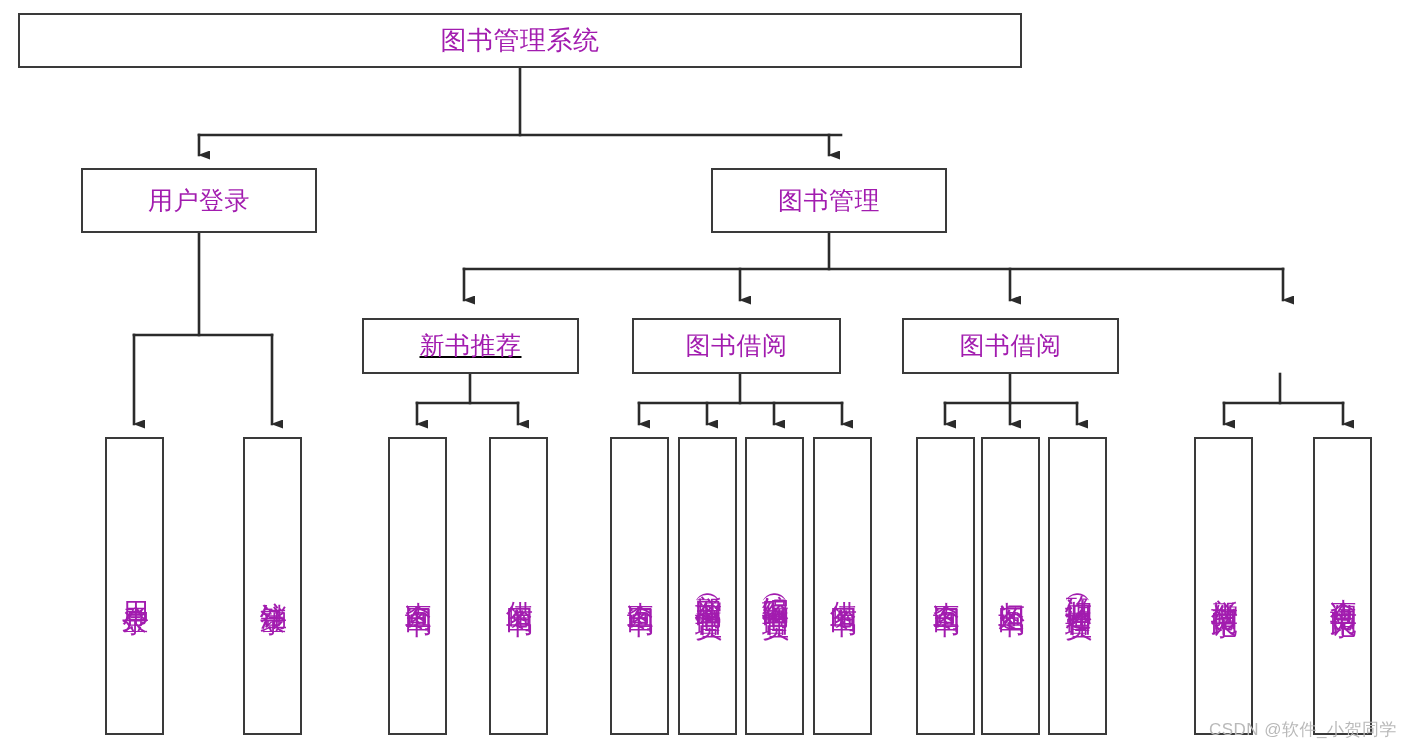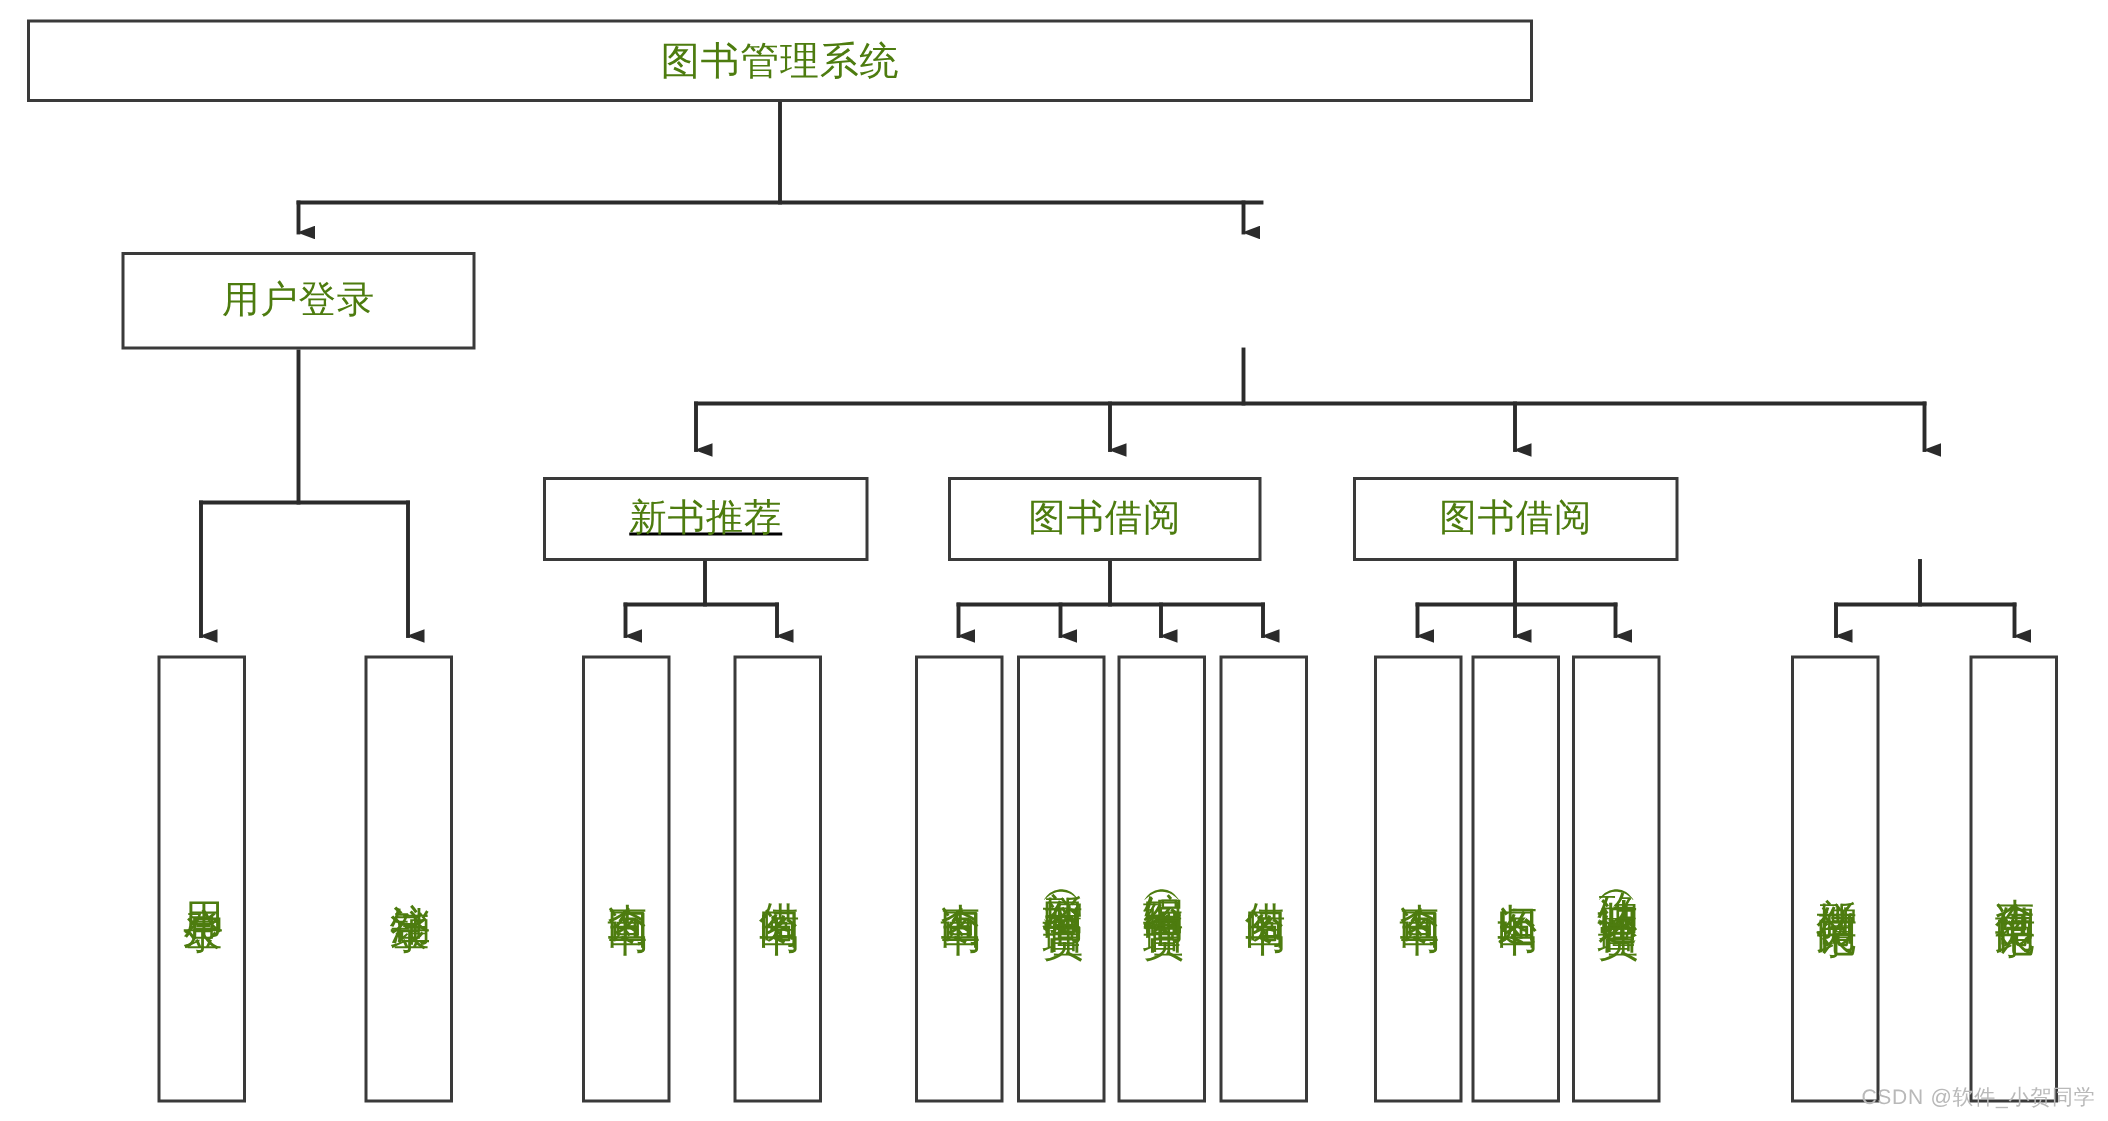--- a/index.html
+++ b/index.html
@@ -30,21 +30,21 @@
     position: absolute;
     box-sizing: border-box;
     background: #ffffff;
     border: 2px solid #3a3a3a;
     display: flex;
     align-items: center;
     justify-content: center;
     overflow: hidden;
   }
   .node-label {
-    color: #4d7c0f;
+    color: #a21caf;
     line-height: 1.18;
     letter-spacing: 0.5px;
     white-space: nowrap;
     text-align: right;
   }
   .node-horizontal .node-label {
     font-size: 25px;
   }
   .node-root .node-label {
     font-size: 26px;
@@ -54,21 +54,21 @@
     text-orientation: upright;
     font-size: 27px;
     letter-spacing: 3px;
     white-space: normal;
     max-height: 282px;
   }
   .watermark {
     position: absolute;
     right: 8px;
     bottom: 6px;
-    font-size: 14px;
+    font-size: 17px;
     color: #b9b9b9;
     letter-spacing: 0.5px;
     white-space: nowrap;
     pointer-events: none;
     margin-left: 28px;
   }
 </style>
 </head>
 <body>
 
@@ -124,20 +124,23 @@
     </g>
   </svg>
 
   <div class="node-box node-root node-horizontal" style="left:18px; top:13px; width:1004px; height:55px;">
     <span class="node-label">图书管理系统</span>
   </div>
 
   <div class="node-box node-horizontal" style="left:81px; top:168px; width:236px; height:65px;">
     <span class="node-label">用户登录</span>
   </div>
+  <div class="node-box node-horizontal" style="left:711px; top:168px; width:236px; height:65px;">
+    <span class="node-label">图书管理</span>
+  </div>
 
   <div class="node-box node-horizontal" style="left:362px; top:318px; width:217px; height:56px;text-decoration:underline;">
     <span class="node-label">新书推荐</span>
   </div>
   <div class="node-box node-horizontal" style="left:632px; top:318px; width:209px; height:56px;">
     <span class="node-label">图书借阅</span>
   </div>
   <div class="node-box node-horizontal" style="left:902px; top:318px; width:217px; height:56px;">
     <span class="node-label">图书借阅</span>
   </div>

